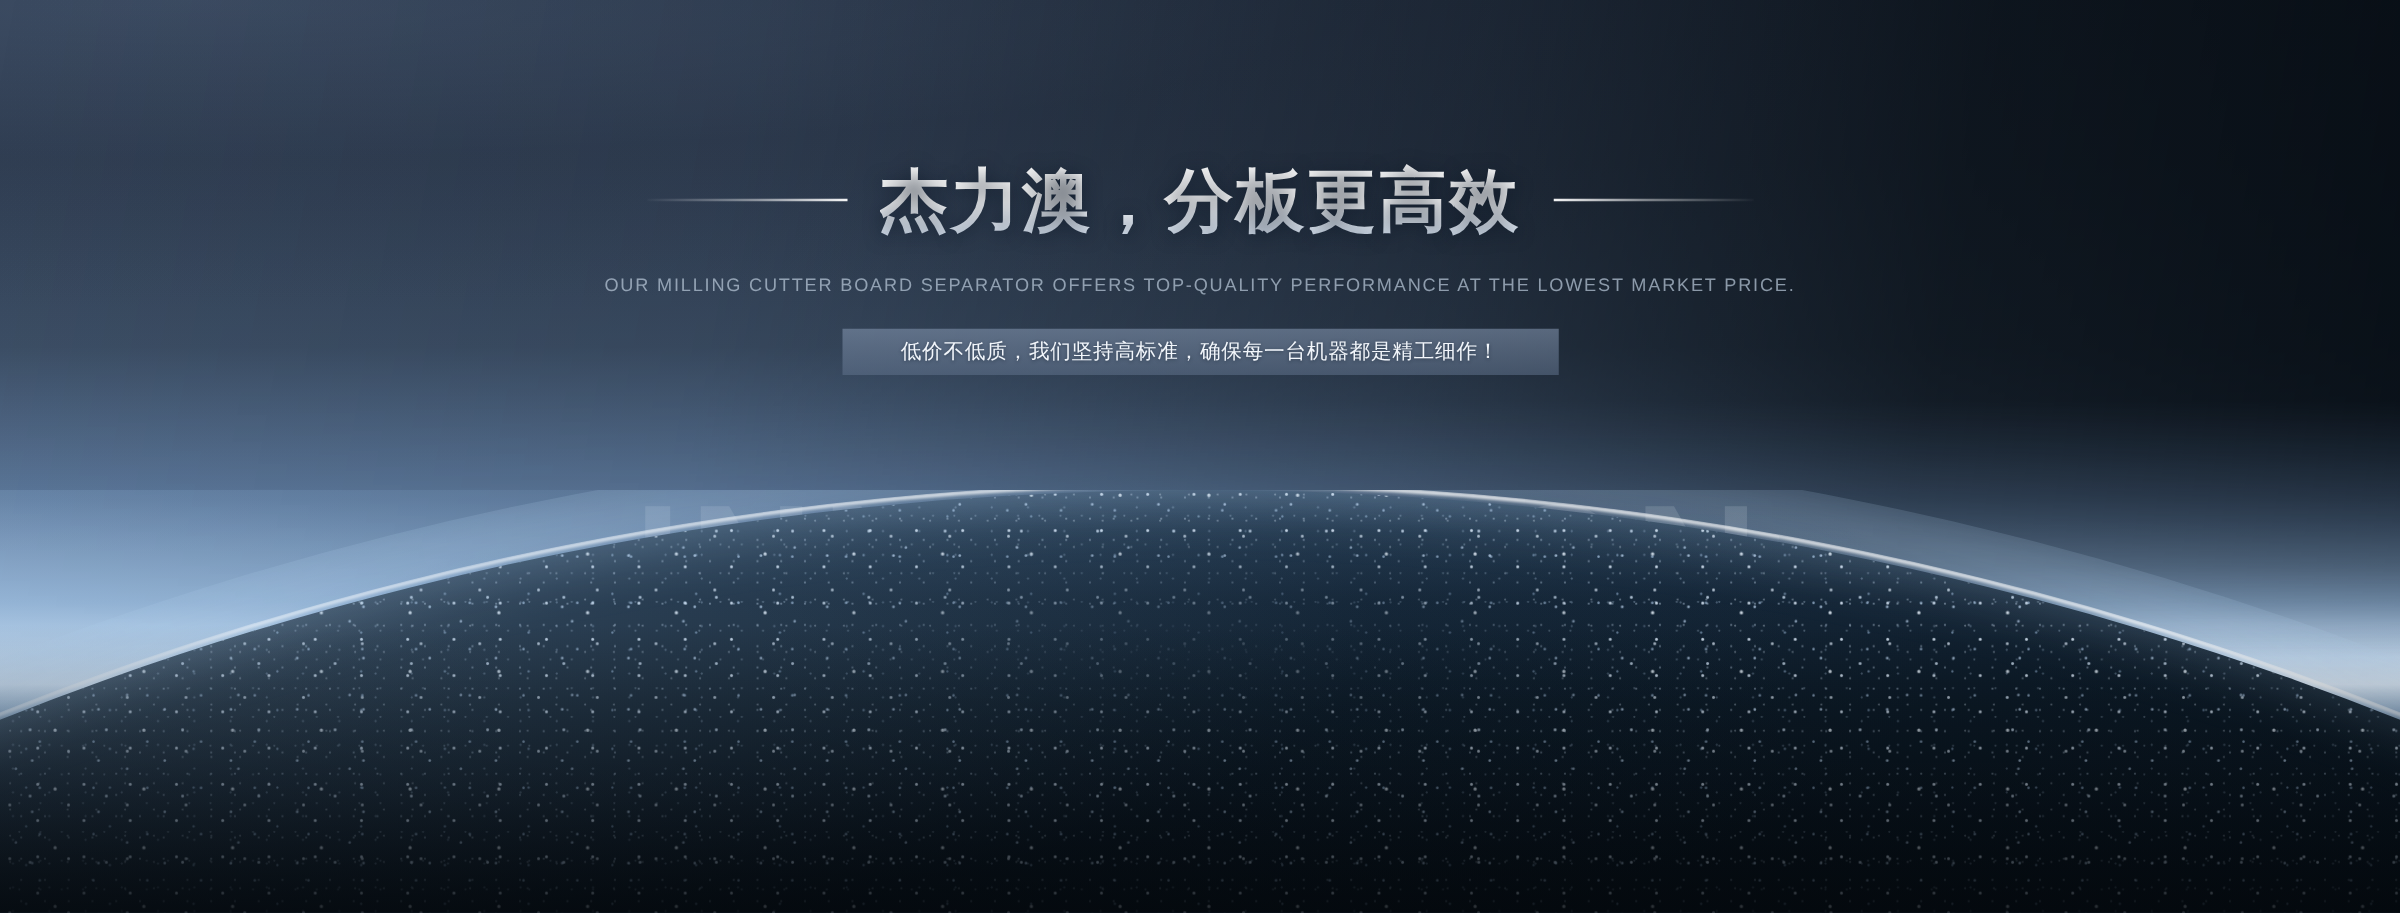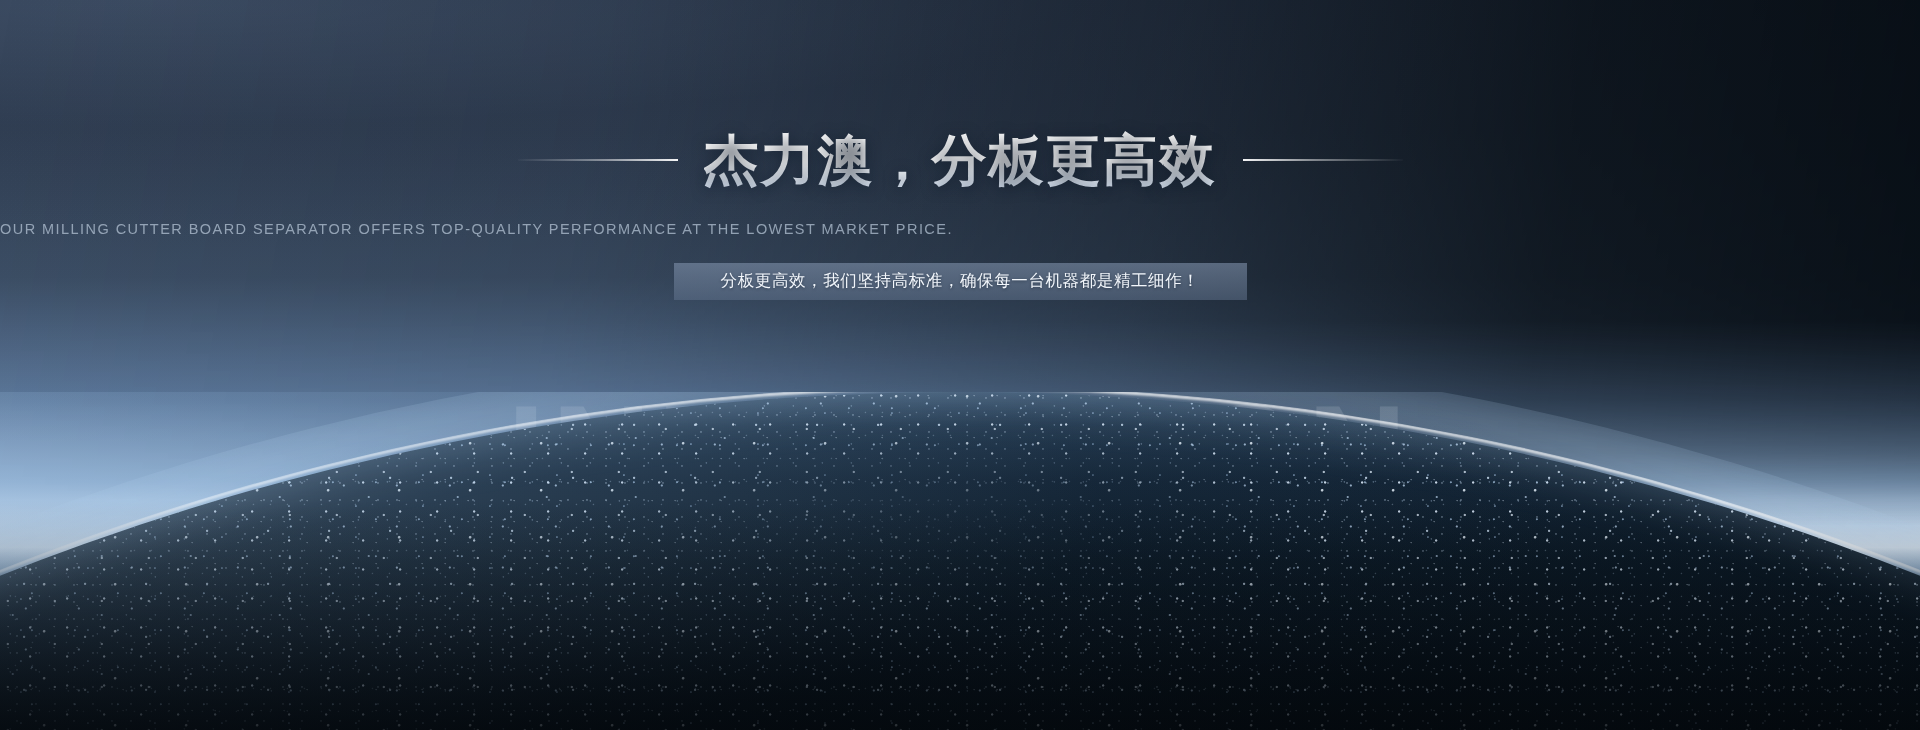--- a/index.html
+++ b/index.html
@@ -214,21 +214,21 @@
     pointer-events: none;
   }
 
   
   .hero {
     position: absolute;
     left: 0;
     right: 0;
     top: 0;
     padding-top: 130px;
-    text-align: left;
+    text-align: center;
   }
   .title-row {
     display: flex;
     align-items: center;
     justify-content: center;
     gap: 26px;
   }
   .rule {
     width: 160px;
     height: 2px;
@@ -303,17 +303,17 @@
 
     <div class="title-row">
       <span class="rule left"></span>
       <h1 class="headline">杰力澳，分板更高效</h1>
       <span class="rule right"></span>
     </div>
 
     <p class="subtitle">OUR MILLING CUTTER BOARD SEPARATOR OFFERS TOP-QUALITY PERFORMANCE AT THE LOWEST MARKET PRICE.</p>
 
     <div class="tagline-bar">
-      <span class="tagline-text">分板更高效，我们坚持高标准，确保每一台机器都是精工细作！</span>
+      <span class="tagline-text">低价不低质，我们坚持高标准，确保每一台机器都是精工细作！</span>
     </div>
 
   </div>
 </div>
 
 </body></html>

